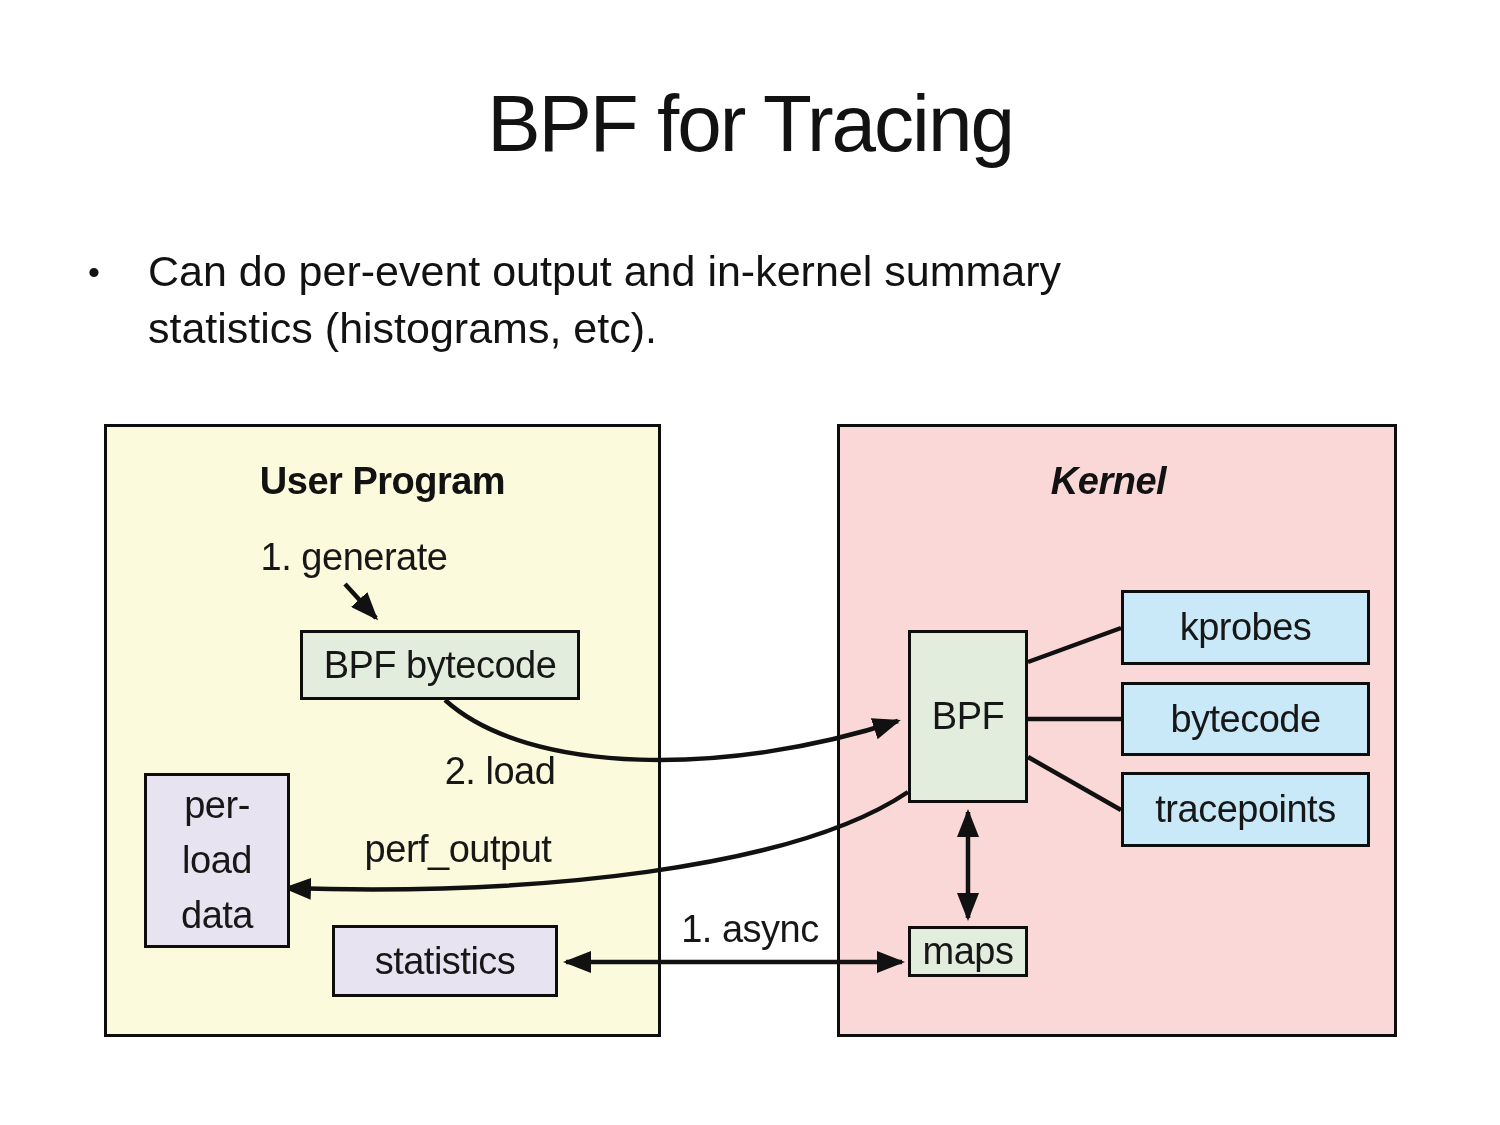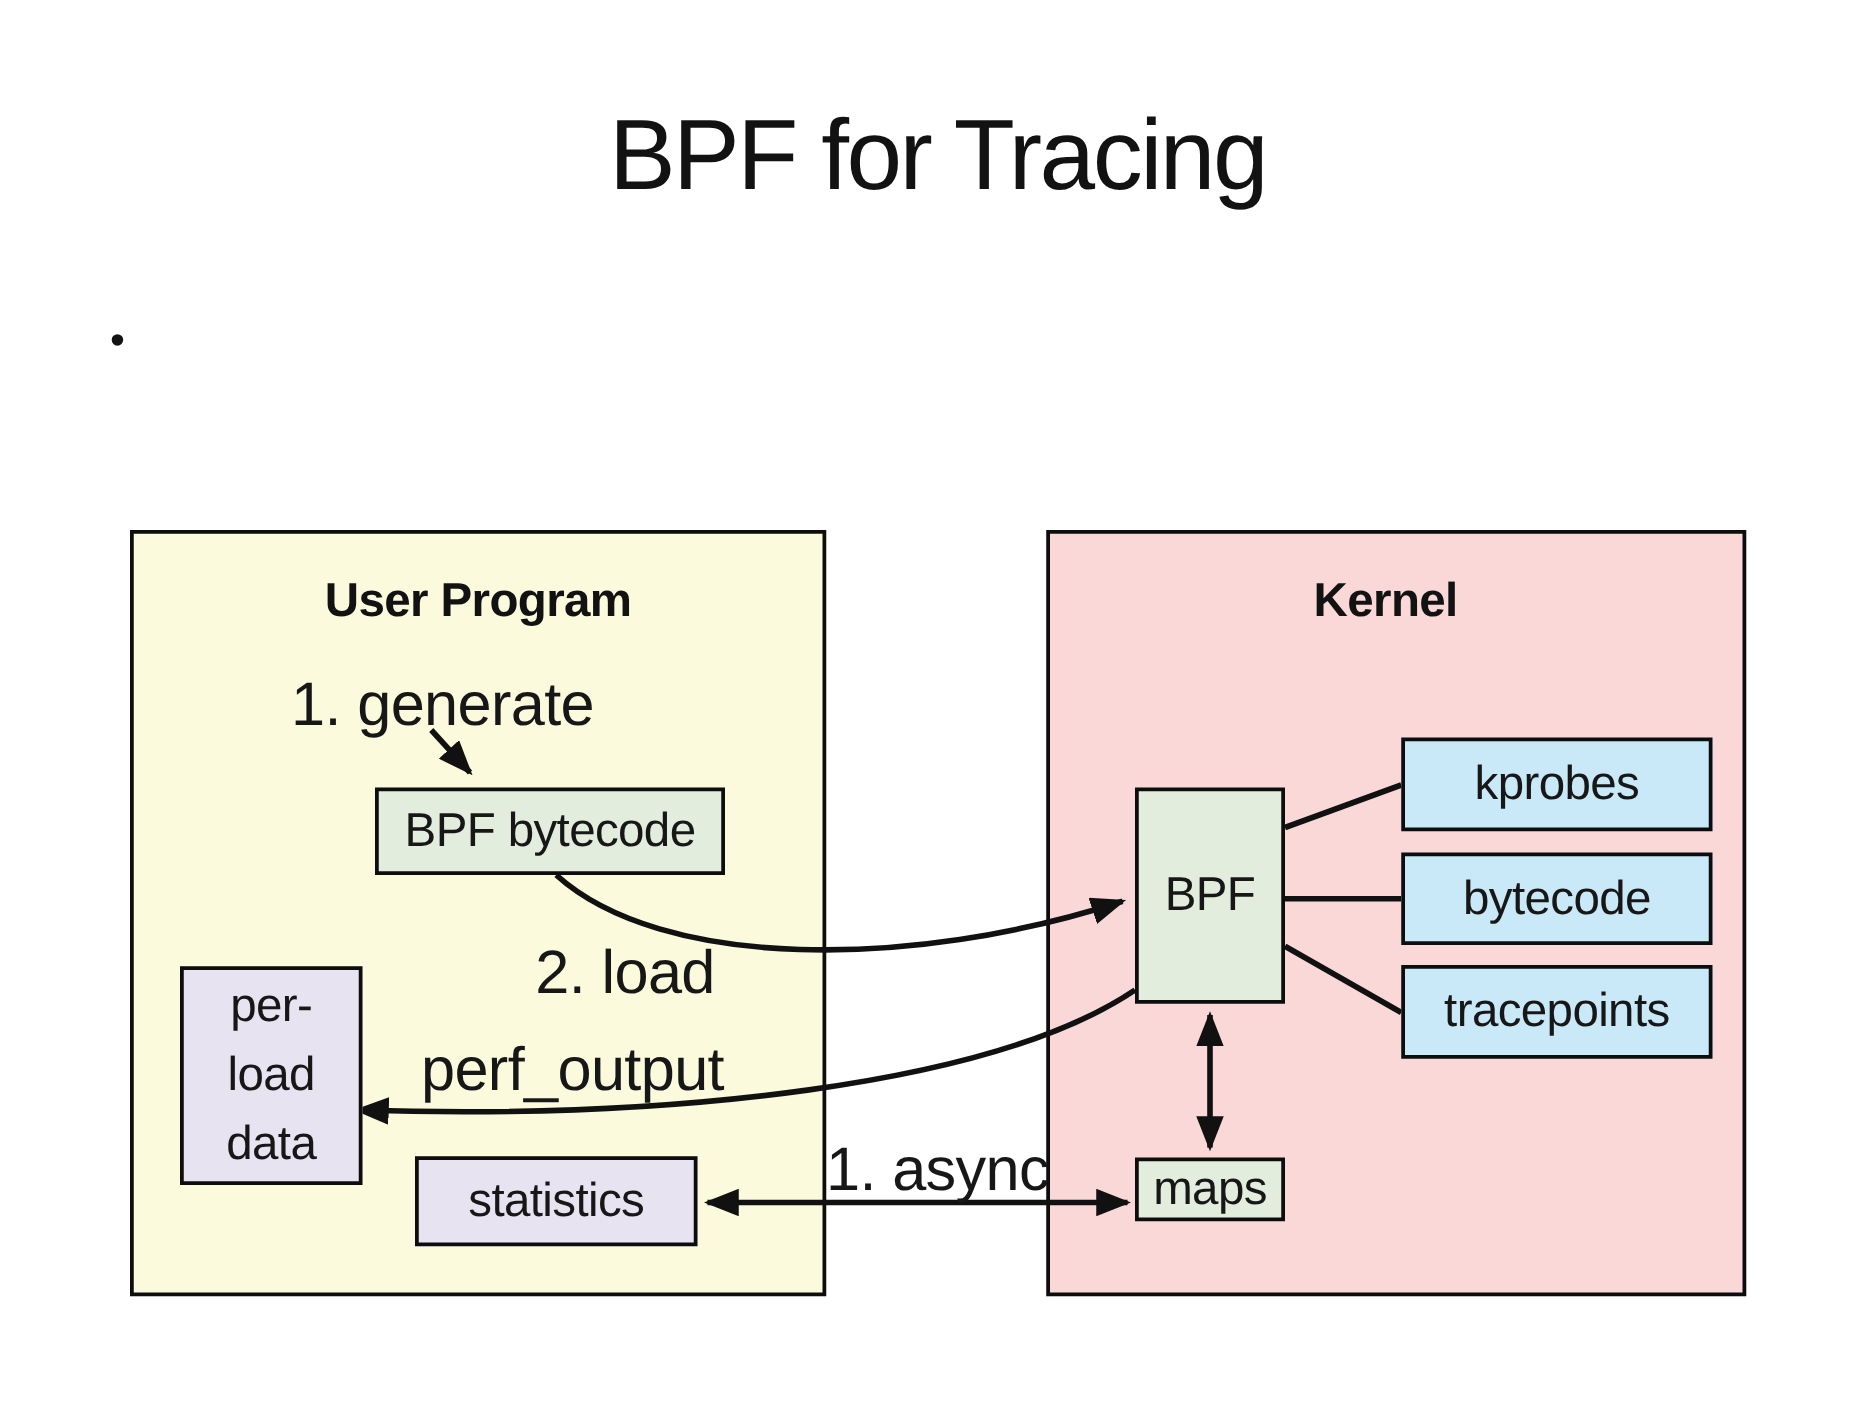--- a/index.html
+++ b/index.html
@@ -34,55 +34,56 @@
 
   .panel{position:absolute;border:3px solid var(--border);}
   .panel.user{left:0;top:0;width:557px;height:613px;background:var(--user-program-fill);}
   .panel.kernel{left:733px;top:0;width:560px;height:613px;background:var(--kernel-fill);}
 
   .panel-title{
     position:absolute;text-align:center;font-size:38px;font-weight:bold;
     letter-spacing:-0.5px;color:#121212;
   }
   .panel-title.user{left:0;top:36px;width:557px;}
-  .panel-title.kernel{left:733px;top:36px;width:543px;}
+  .panel-title.kernel{left:733px;top:36px;width:543px;font-style:italic;}
 
   .wires{position:absolute;left:0;top:0;width:1293px;height:613px;pointer-events:none;}
 
   .node{
     position:absolute;border:3px solid var(--border);
     display:flex;align-items:center;justify-content:center;
     font-size:38px;letter-spacing:-0.5px;color:#171717;text-align:center;
   }
   .node.bpf-bytecode{left:196px;top:206px;width:280px;height:70px;background:var(--code-box-fill);}
   .node.per-event{left:40px;top:349px;width:146px;height:175px;background:var(--data-box-fill);
     flex-direction:column;line-height:55px;}
   .node.statistics{left:228px;top:501px;width:226px;height:72px;background:var(--data-box-fill);}
   .node.bpf{left:804px;top:206px;width:120px;height:173px;background:var(--code-box-fill);}
   .node.kprobes{left:1017px;top:166px;width:249px;height:75px;background:var(--probe-box-fill);}
   .node.uprobes{left:1017px;top:258px;width:249px;height:74px;background:var(--probe-box-fill);}
   .node.tracepoints{left:1017px;top:348px;width:249px;height:75px;background:var(--probe-box-fill);}
   .node.maps{left:804px;top:502px;width:120px;height:51px;background:var(--code-box-fill);}
 
   .flow-label{
-    position:absolute;font-size:49px;letter-spacing:-0.5px;color:#171717;text-align:center;
+    position:absolute;font-size:38px;letter-spacing:-0.5px;color:#171717;text-align:center;
   }
   .flow-label.generate{left:100px;top:112px;width:300px;}
   .flow-label.load{left:296px;top:326px;width:200px;}
   .flow-label.perf-output{left:224px;top:404px;width:260px;}
   .flow-label.async-1{left:546px;top:484px;width:200px;}
   .flow-label.async-2{left:546px;top:542px;width:200px;}
 </style>
 </head>
 <body>
 
 <div class="slide-title">BPF for Tracing</div>
 
 <div class="bullet-row">
   <span class="bullet-glyph">•</span>
+  <div class="bullet-text">Can do per-event output and in-kernel summary statistics (histograms, etc).</div>
 </div>
 
 <div class="diagram">
 
   <div class="panel user"></div>
   <div class="panel kernel"></div>
 
   <svg class="wires" viewBox="0 0 1293 613" xmlns="http://www.w3.org/2000/svg">
     <defs>
       <marker id="ah" markerUnits="userSpaceOnUse" markerWidth="28" markerHeight="22" viewBox="0 0 28 22" refX="25" refY="11" orient="auto-start-reverse">

